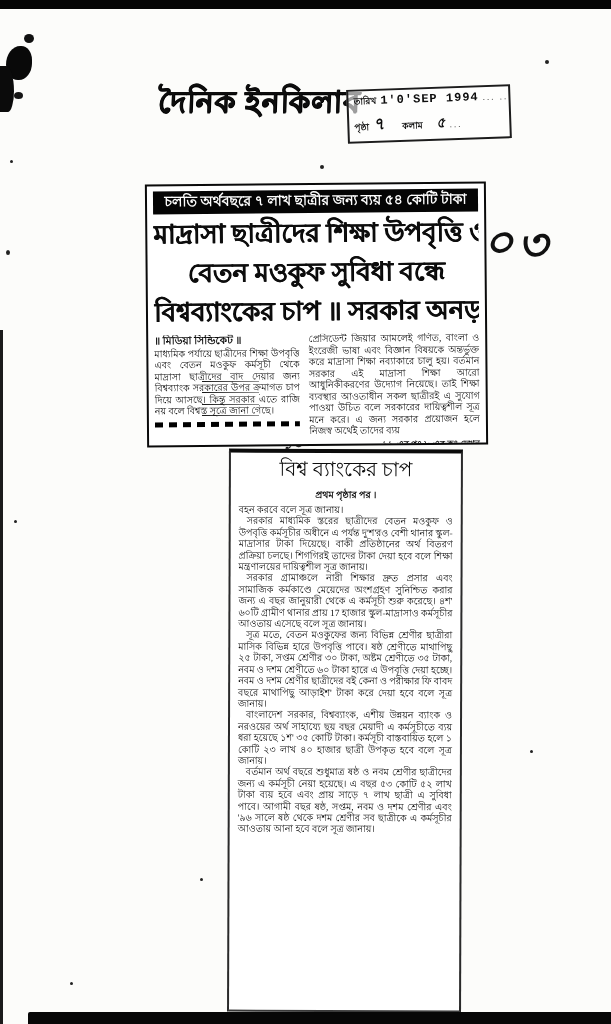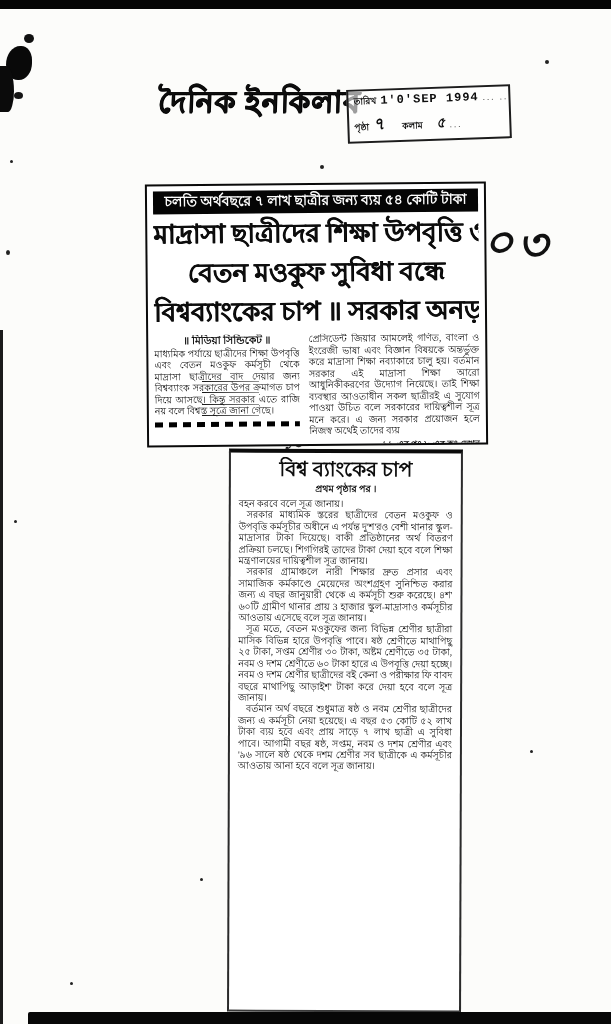--- a/index.html
+++ b/index.html
@@ -58,39 +58,39 @@
     font-size:14px;font-weight:bold;padding:3px 4px 4px;line-height:16px;
     white-space:nowrap;overflow:hidden;
   }
   .headline{
     text-align:center;font-weight:bold;font-size:26px;line-height:36px;
     margin-top:3px;text-shadow:0.6px 0 #000;white-space:nowrap;overflow:hidden;
   }
   .cols{display:flex;gap:9px;margin-top:4px;}
   .colL{width:46%;font-size:9.5px;line-height:11.5px;text-align:justify;overflow:hidden;}
   .colR{width:54%;font-size:9.5px;line-height:11.5px;text-align:justify;overflow:hidden;}
-  .byline{text-align:center;font-weight:bold;font-size:10.5px;margin-bottom:2px;}
+  .byline{font-weight:bold;font-size:10.5px;margin-bottom:2px;}
   .pen-under{
     background:repeating-linear-gradient(180deg,transparent 0 9.5px,#1a1a1a 9.5px 11.5px);
   }
   .dash-sep{
     height:5px;margin-top:4px;
     background:repeating-linear-gradient(90deg,#000 0 8px,transparent 8px 14px);
   }
   .jump-note{text-align:right;font-size:9px;font-weight:bold;margin-top:2px;}
   
   .clip2{
     position:absolute;left:228px;top:449px;width:234px;height:563px;
     border-top:4px solid #0b0b0b;border-left:2px solid #2a2a2a;
     border-right:2px solid #2a2a2a;border-bottom:2px solid #3a3a3a;
     background:#fff;transform:rotate(0.2deg);
     padding:4px 8px;box-sizing:border-box;overflow:hidden;
   }
-  .clip2-title{text-align:center;font-size:20px;font-weight:bold;line-height:24px;white-space:nowrap;overflow:hidden;}
-  .clip2-sub{text-align:center;font-size:9.5px;font-weight:bold;margin:1px 0 2px;}
+  .clip2-title{text-align:center;font-size:20px;font-weight:normal;line-height:24px;white-space:nowrap;overflow:hidden;}
+  .clip2-sub{text-align:center;font-size:9.5px;font-weight:bold;margin:7px 0 2px;}
   .clip2 p{
     margin:0;font-size:9.5px;line-height:11.4px;text-align:justify;text-indent:8px;
   }
   .clip2 p.first{text-indent:0;}
 </style>
 </head>
 <body>
 
 <div class="page">
 
@@ -147,21 +147,22 @@
         <div class="jump-note">১১-এর পৃঃ ৮-এর কঃ দেখুন</div>
       </div>
     </div>
   </div>
 
   <div class="clip2">
     <div class="clip2-title">বিশ্ব ব্যাংকের চাপ</div>
     <div class="clip2-sub">প্রথম পৃষ্ঠার পর ।</div>
     <p class="first">বহন করবে বলে সূত্র জানায়।</p>
     <p>সরকার মাধ্যমিক স্তরের ছাত্রীদের বেতন মওকুফ ও উপবৃত্তি কর্মসূচীর অধীনে এ পর্যন্ত দু'শ'রও বেশী থানার স্কুল-মাদ্রাসার টাকা দিয়েছে। বাকী প্রতিষ্ঠানের অর্থ বিতরণ প্রক্রিয়া চলছে। শিগগিরই তাদের টাকা দেয়া হবে বলে শিক্ষা মন্ত্রণালয়ের দায়িত্বশীল সূত্র জানায়।</p>
-    <p>সরকার গ্রামাঞ্চলে নারী শিক্ষার দ্রুত প্রসার এবং সামাজিক কর্মকাণ্ডে মেয়েদের অংশগ্রহণ সুনিশ্চিত করার জন্য এ বছর জানুয়ারী থেকে এ কর্মসূচী শুরু করেছে। ৪শ' ৬০টি গ্রামীণ থানার প্রায় 3 হাজার স্কুল-মাদ্রাসাও কর্মসূচীর আওতায় এসেছে বলে সূত্র জানায়।</p>
+    <p>সরকার গ্রামাঞ্চলে নারী শিক্ষার দ্রুত প্রসার এবং সামাজিক কর্মকাণ্ডে মেয়েদের অংশগ্রহণ সুনিশ্চিত করার জন্য এ বছর জানুয়ারী থেকে এ কর্মসূচী শুরু করেছে। ৪শ' ৬০টি গ্রামীণ থানার প্রায় 17 হাজার স্কুল-মাদ্রাসাও কর্মসূচীর আওতায় এসেছে বলে সূত্র জানায়।</p>
     <p>সূত্র মতে, বেতন মওকুফের জন্য বিভিন্ন শ্রেণীর ছাত্রীরা মাসিক বিভিন্ন হারে উপবৃত্তি পাবে। ষষ্ঠ শ্রেণীতে মাথাপিছু ২৫ টাকা, সপ্তম শ্রেণীর ৩০ টাকা, অষ্টম শ্রেণীতে ৩৫ টাকা, নবম ও দশম শ্রেণীতে ৬০ টাকা হারে এ উপবৃত্তি দেয়া হচ্ছে। নবম ও দশম শ্রেণীর ছাত্রীদের বই কেনা ও পরীক্ষার ফি বাবদ বছরে মাথাপিছু আড়াইশ' টাকা করে দেয়া হবে বলে সূত্র জানায়।</p>
+    <p>বাংলাদেশ সরকার, বিশ্বব্যাংক, এশীয় উন্নয়ন ব্যাংক ও নরওয়ের অর্থ সাহায্যে ছয় বছর মেয়াদী এ কর্মসূচীতে ব্যয় ধরা হয়েছে ১শ' ৩৫ কোটি টাকা। কর্মসূচী বাস্তবায়িত হলে ১ কোটি ২৩ লাখ ৪০ হাজার ছাত্রী উপকৃত হবে বলে সূত্র জানায়।</p>
     <p>বর্তমান অর্থ বছরে শুধুমাত্র ষষ্ঠ ও নবম শ্রেণীর ছাত্রীদের জন্য এ কর্মসূচী নেয়া হয়েছে। এ বছর ৫৩ কোটি ৫২ লাখ টাকা ব্যয় হবে এবং প্রায় সাড়ে ৭ লাখ ছাত্রী এ সুবিধা পাবে। আগামী বছর ষষ্ঠ, সপ্তম, নবম ও দশম শ্রেণীর এবং '৯৬ সালে ষষ্ঠ থেকে দশম শ্রেণীর সব ছাত্রীকে এ কর্মসূচীর আওতায় আনা হবে বলে সূত্র জানায়।</p>
   </div>
 
   <div class="bottom-bar"></div>
   <div class="left-line"></div>
 
 </div>
 
 </body></html>

